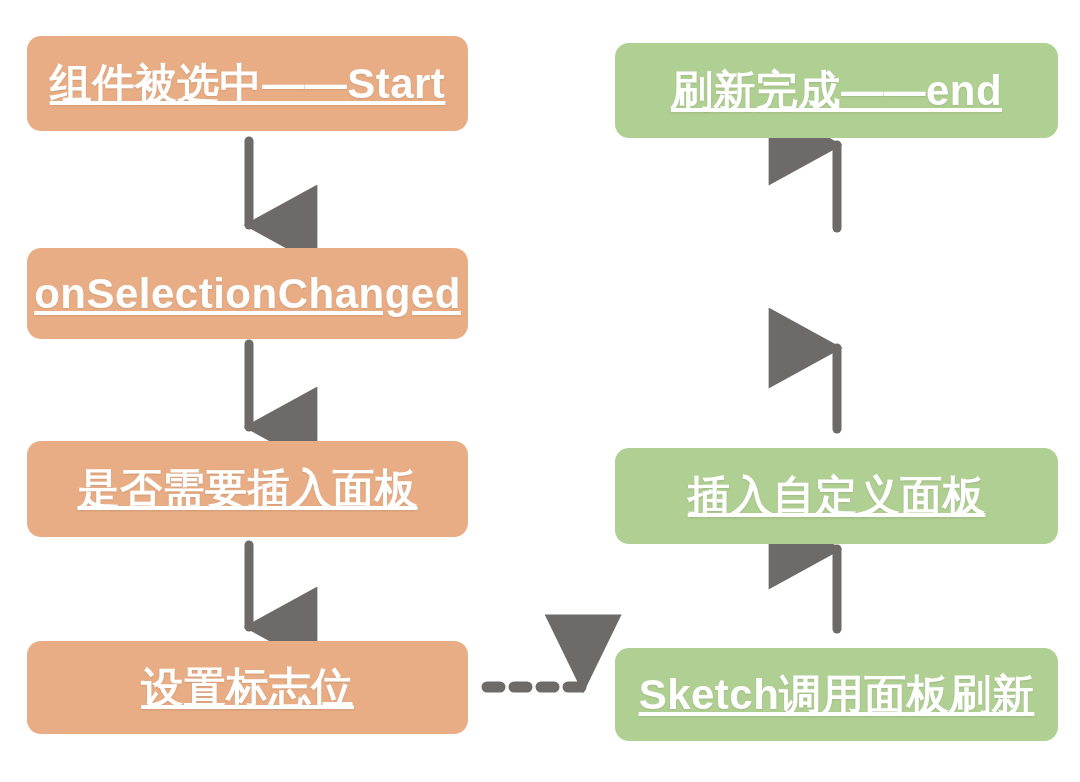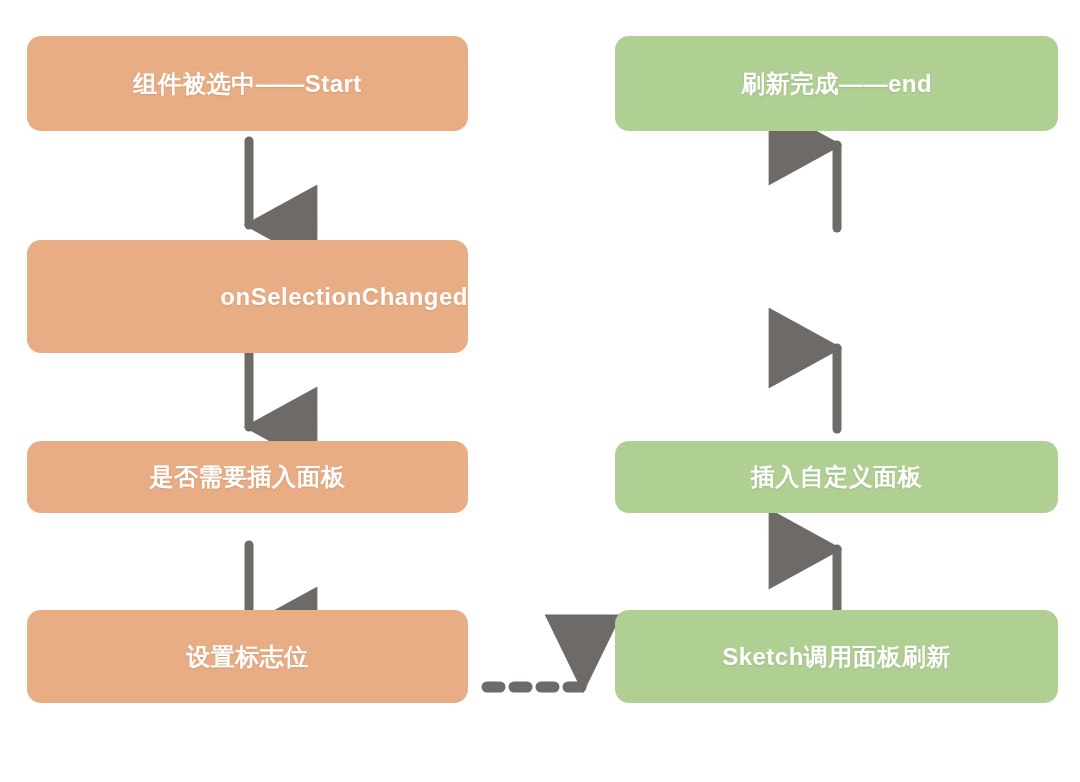--- a/index.html
+++ b/index.html
@@ -27,33 +27,34 @@
     color: #ffffff;
     font-weight: bold;
     letter-spacing: 0.5px;
     text-shadow: 0 1px 2px rgba(0,0,0,0.10);
     user-select: none;
   }
   .node.orange { background: #e8ad84; }
   .node.green  { background: #b0cf92; }
 
   .node-label {
-    font-size: 24px;
+    font-size: 42px;
     line-height: 1;
     white-space: nowrap;
+    text-decoration: underline;
   }
 
   
   .col-left  { left: 27px;  width: 441px; }
-  .col-right { left: 615px; width: 443px; }
+  .col-right { left: 615px; width: 443px; margin-top: 7px; }
 
   .row1 { top: 36px;  height: 95px; }
-  .row2 { top: 240px; height: 113px; justify-content: flex-end; }
-  .row3 { top: 441px; height: 72px; }
-  .row4 { top: 610px; height: 93px; }
+  .row2 { top: 248px; height: 91px; }
+  .row3 { top: 441px; height: 96px; }
+  .row4 { top: 641px; height: 93px; }
 
   .arrow-layer {
     position: absolute;
     left: 0;
     top: 0;
     width: 1080px;
     height: 782px;
     pointer-events: none;
   }
 </style>

